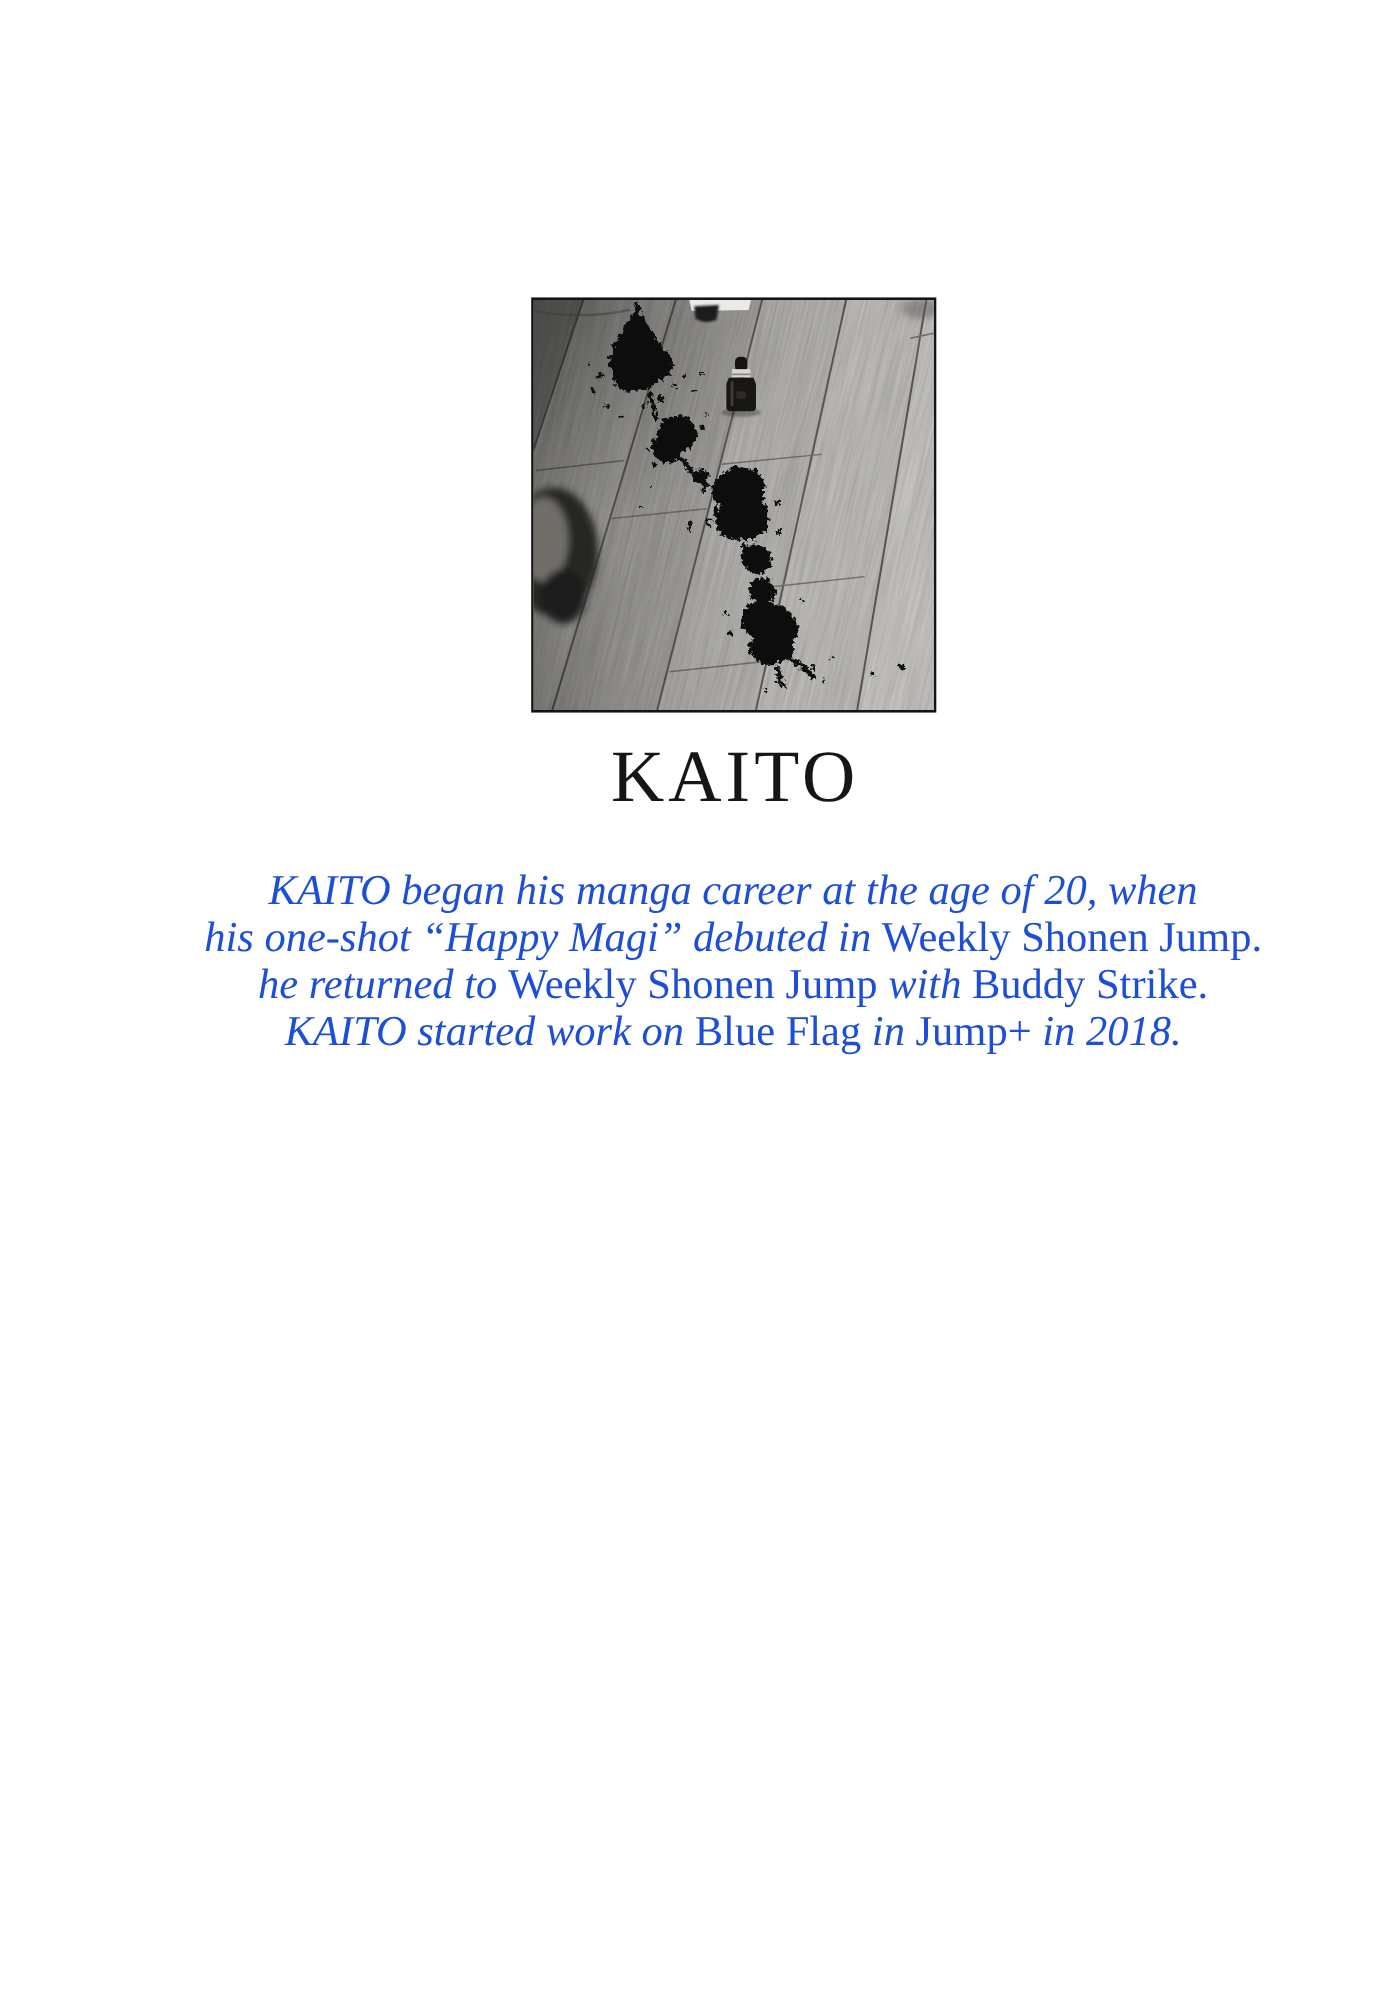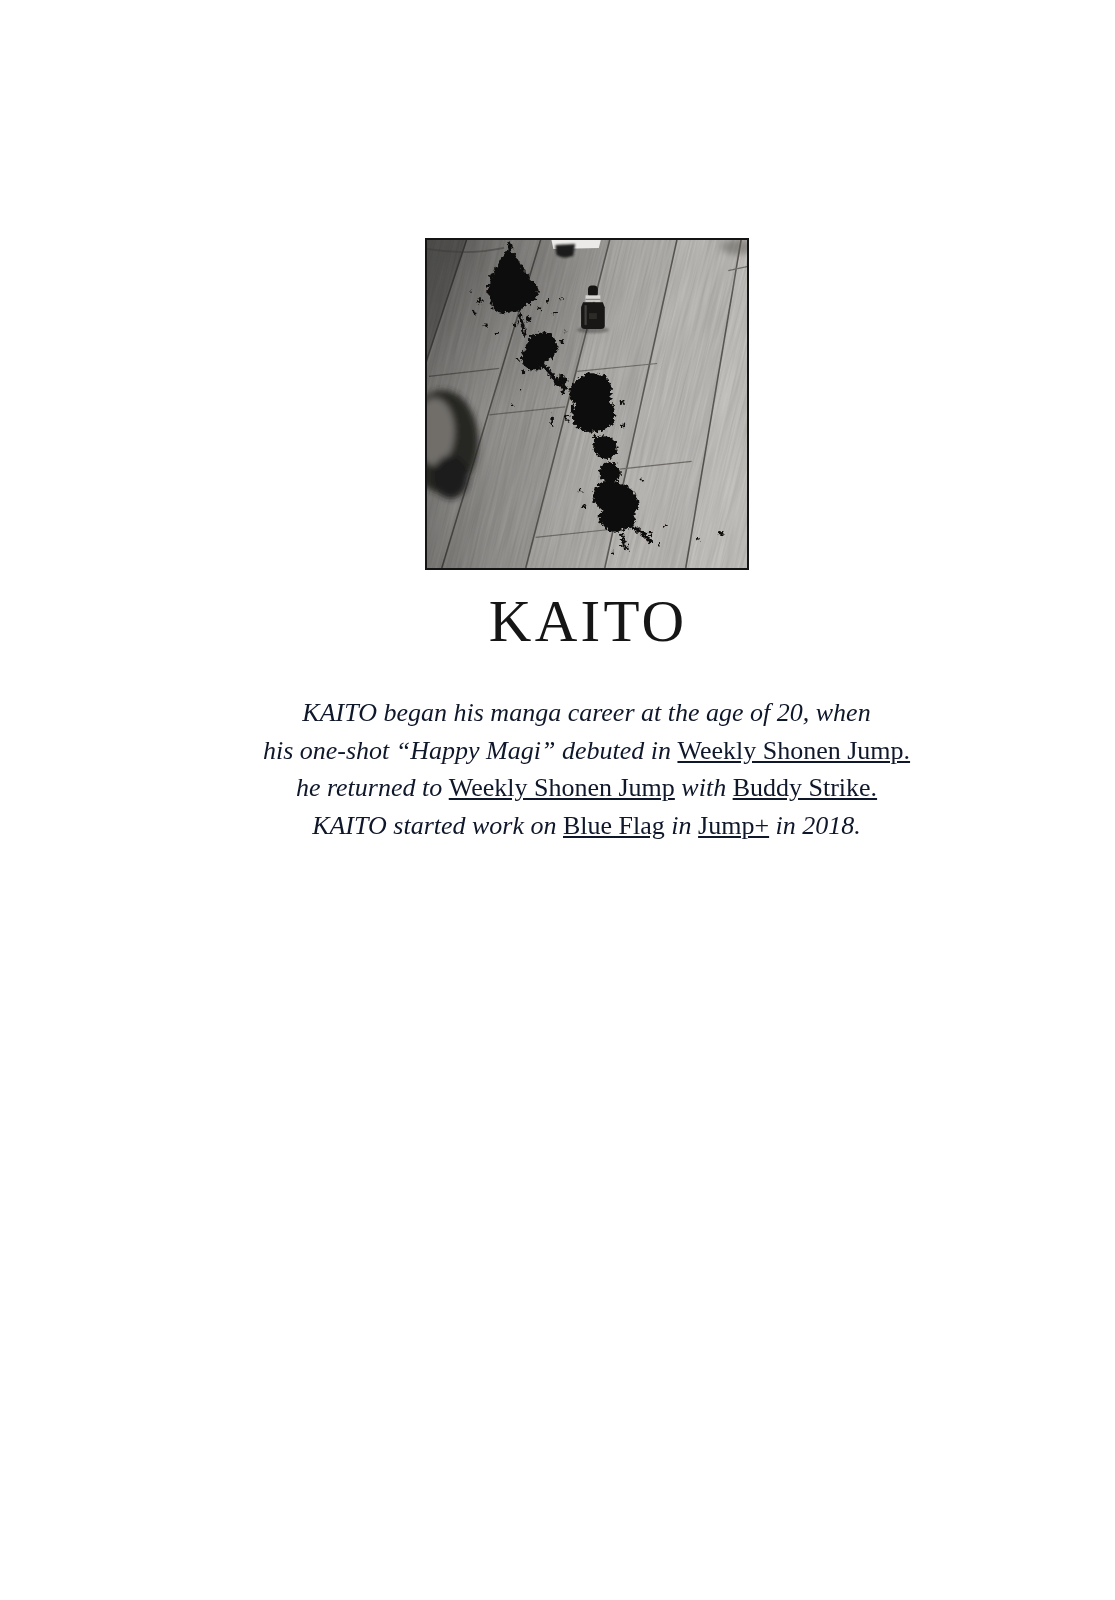--- a/index.html
+++ b/index.html
@@ -36,27 +36,27 @@
     color: #161616;
   }
   p.quote {
     margin: 71px 0 0 0;
     font-size: 26px;
     line-height: 34px;
     color: #1c1c1c;
   }
   .bio {
     margin: 43px 0 0 0;
-    font-size: 26px;
+    font-size: 34px;
     line-height: 37.5px;
     font-style: italic;
-    color: #0f172a;
+    color: #1d4ed8;
   }
   .bio p { margin: 0; }
-  .bio .roman { font-style: normal; text-decoration: underline; }
+  .bio .roman { font-style: normal; }
 </style>
 </head>
 <body>
 
 <div class="content">
 
   <figure class="photo-frame">
 
     <svg width="320" height="328" viewBox="0 0 324 332" preserveAspectRatio="none">
       <defs>

